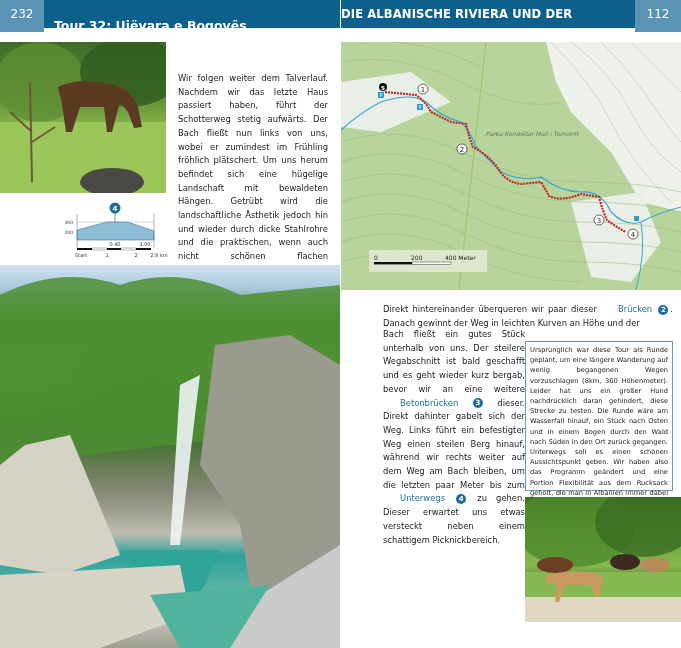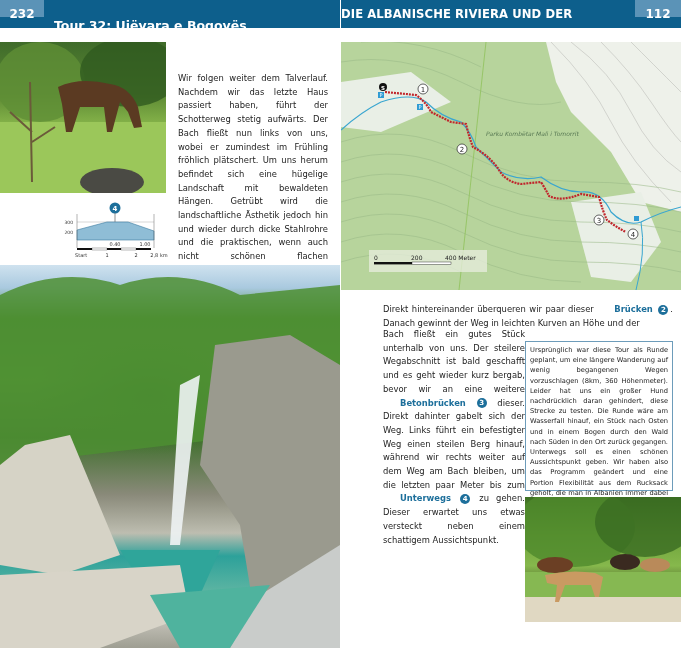--- a/index.html
+++ b/index.html
@@ -1,28 +1,28 @@
 <!DOCTYPE html>
 <html><head>
 <meta charset="utf-8">
 <style>
   html, body { margin:0; padding:0; }
   body { width:681px; height:648px; position:relative; overflow:hidden; background:#fff; font-family:"DejaVu Sans", sans-serif; }
   .page { position:absolute; top:0; height:648px; overflow:hidden; background:#fff; }
   .page-left { left:0; width:340px; }
   .page-right { left:341px; width:340px; }
   .header { position:absolute; top:0; height:28px; left:0; right:0; background:#0d5f8c; color:#fff; }
-  .pgnum { position:absolute; top:0; height:17px; width:44px; background:#5b93b7; color:#fff; font-weight:bold; font-size:12px; line-height:28px; text-align:center; font-family:"DejaVu Sans", sans-serif; }
+  .pgnum { position:absolute; top:0; height:32px; width:44px; background:#5b93b7; color:#fff; font-weight:normal; font-size:12px; line-height:28px; text-align:center; font-family:"DejaVu Sans", sans-serif; }
   .page-left .pgnum { left:0; }
   .page-right .pgnum { right:0; width:46px; }
   .page-left .header-title { position:absolute; left:54px; top:0; line-height:28px; font-size:12.5px; font-weight:bold;margin-top:12px; }
   .page-right .header-title { position:absolute; right:54px; top:0; line-height:28px; font-size:11.6px; font-weight:bold; letter-spacing:0.1px; }
   .body-text { font-size:8.4px; line-height:13.7px; color:#222; text-align:justify; hyphens:none; }
   .body-text p { margin:0; }
-  .hl { color:#1d6f9b; font-weight:bold;padding-left:17px; }
+  .hl { color:#1d6f9b; font-weight:normal;padding-left:17px; }
   .badge { display:inline-block; width:10px; height:10px; border-radius:50%; background:#1d6f9b; color:#fff; font-size:7px; line-height:10px; text-align:center; font-weight:bold; vertical-align:middle; margin:0 2px; }
   .photo { position:absolute; overflow:hidden; }
   
   #donkey-photo { left:0; top:42px; width:166px; height:151px; background:linear-gradient(180deg,#3f6b2a 0%,#5d8a34 35%,#86b44a 55%,#9cc85a 75%,#7aa447 100%); }
   #left-text { position:absolute; left:178px; top:32px; width:150px;margin-top:40px; }
   #elev { position:absolute; left:55px; top:200px; width:118px; height:60px; }
   #waterfall-photo { left:0; top:265px; width:340px; height:383px;
     background:
       radial-gradient(ellipse 120px 60px at 150px 130px, #3b7a28 0%, rgba(59,122,40,0) 100%),
       linear-gradient(180deg,#cfe2ef 0%, #a9c9df 6%, #4c8a34 14%, #5c9a3b 30%, #3f6f2c 45%, #8a8a7a 60%, #bdbdb0 70%, #2da19a 76%, #5bb4a2 85%, #c9c6bd 92%, #9e9e92 100%); }
@@ -160,21 +160,21 @@
     <p>
       <span>Direkt hintereinander überqueren wir paar dieser </span><span class="hl">Brücken</span>
       <span class="badge">2</span><span>. Danach gewinnt der Weg in leichten Kurven an Höhe und der</span>
     </p>
   </div>
 
   <div id="right-col" class="body-text">
     <p>
       <span>Bach fließt ein gutes Stück unterhalb von uns. Der steilere Wegabschnitt ist bald geschafft und es geht wieder kurz bergab, bevor wir an eine weitere </span><span class="hl">Betonbrücken</span>
       <span class="badge">3</span><span> dieser. Direkt dahinter gabelt sich der Weg. Links führt ein befestigter Weg einen steilen Berg hinauf, während wir rechts weiter auf dem Weg am Bach bleiben, um die letzten paar Meter bis zum </span><span class="hl">Unterwegs</span>
-      <span class="badge">4</span><span> zu gehen. Dieser erwartet uns etwas versteckt neben einem schattigem Aussichtspunkt.</span>
+      <span class="badge">4</span><span> zu gehen. Dieser erwartet uns etwas versteckt neben einem schattigem Picknickbereich.</span>
     </p>
   </div>
 
   <div id="infobox">
     <span>Ursprünglich war diese Tour als Runde geplant, um eine längere Wanderung auf wenig begangenen Wegen vorzuschlagen (8km, 360 Höhenmeter). Leider hat uns ein großer Hund nachdrücklich daran gehindert, diese Strecke zu testen. Die Runde wäre am Wasserfall hinauf, ein Stück nach Osten und in einem Bogen durch den Wald nach Süden in den Ort zurück gegangen. Unterwegs soll es einen schönen Aussichtspunkt geben. Wir haben also das Programm geändert und eine Portion Flexibilität aus dem Rucksack geholt, die man in Albanien immer dabei haben muss.</span>
   </div>
 
   <div class="photo" id="dog-photo">
     <svg width="156" height="125" viewBox="0 0 156 125">
       <ellipse cx="50" cy="30" rx="60" ry="40" fill="#4f8a2c" opacity="0.8"></ellipse>

